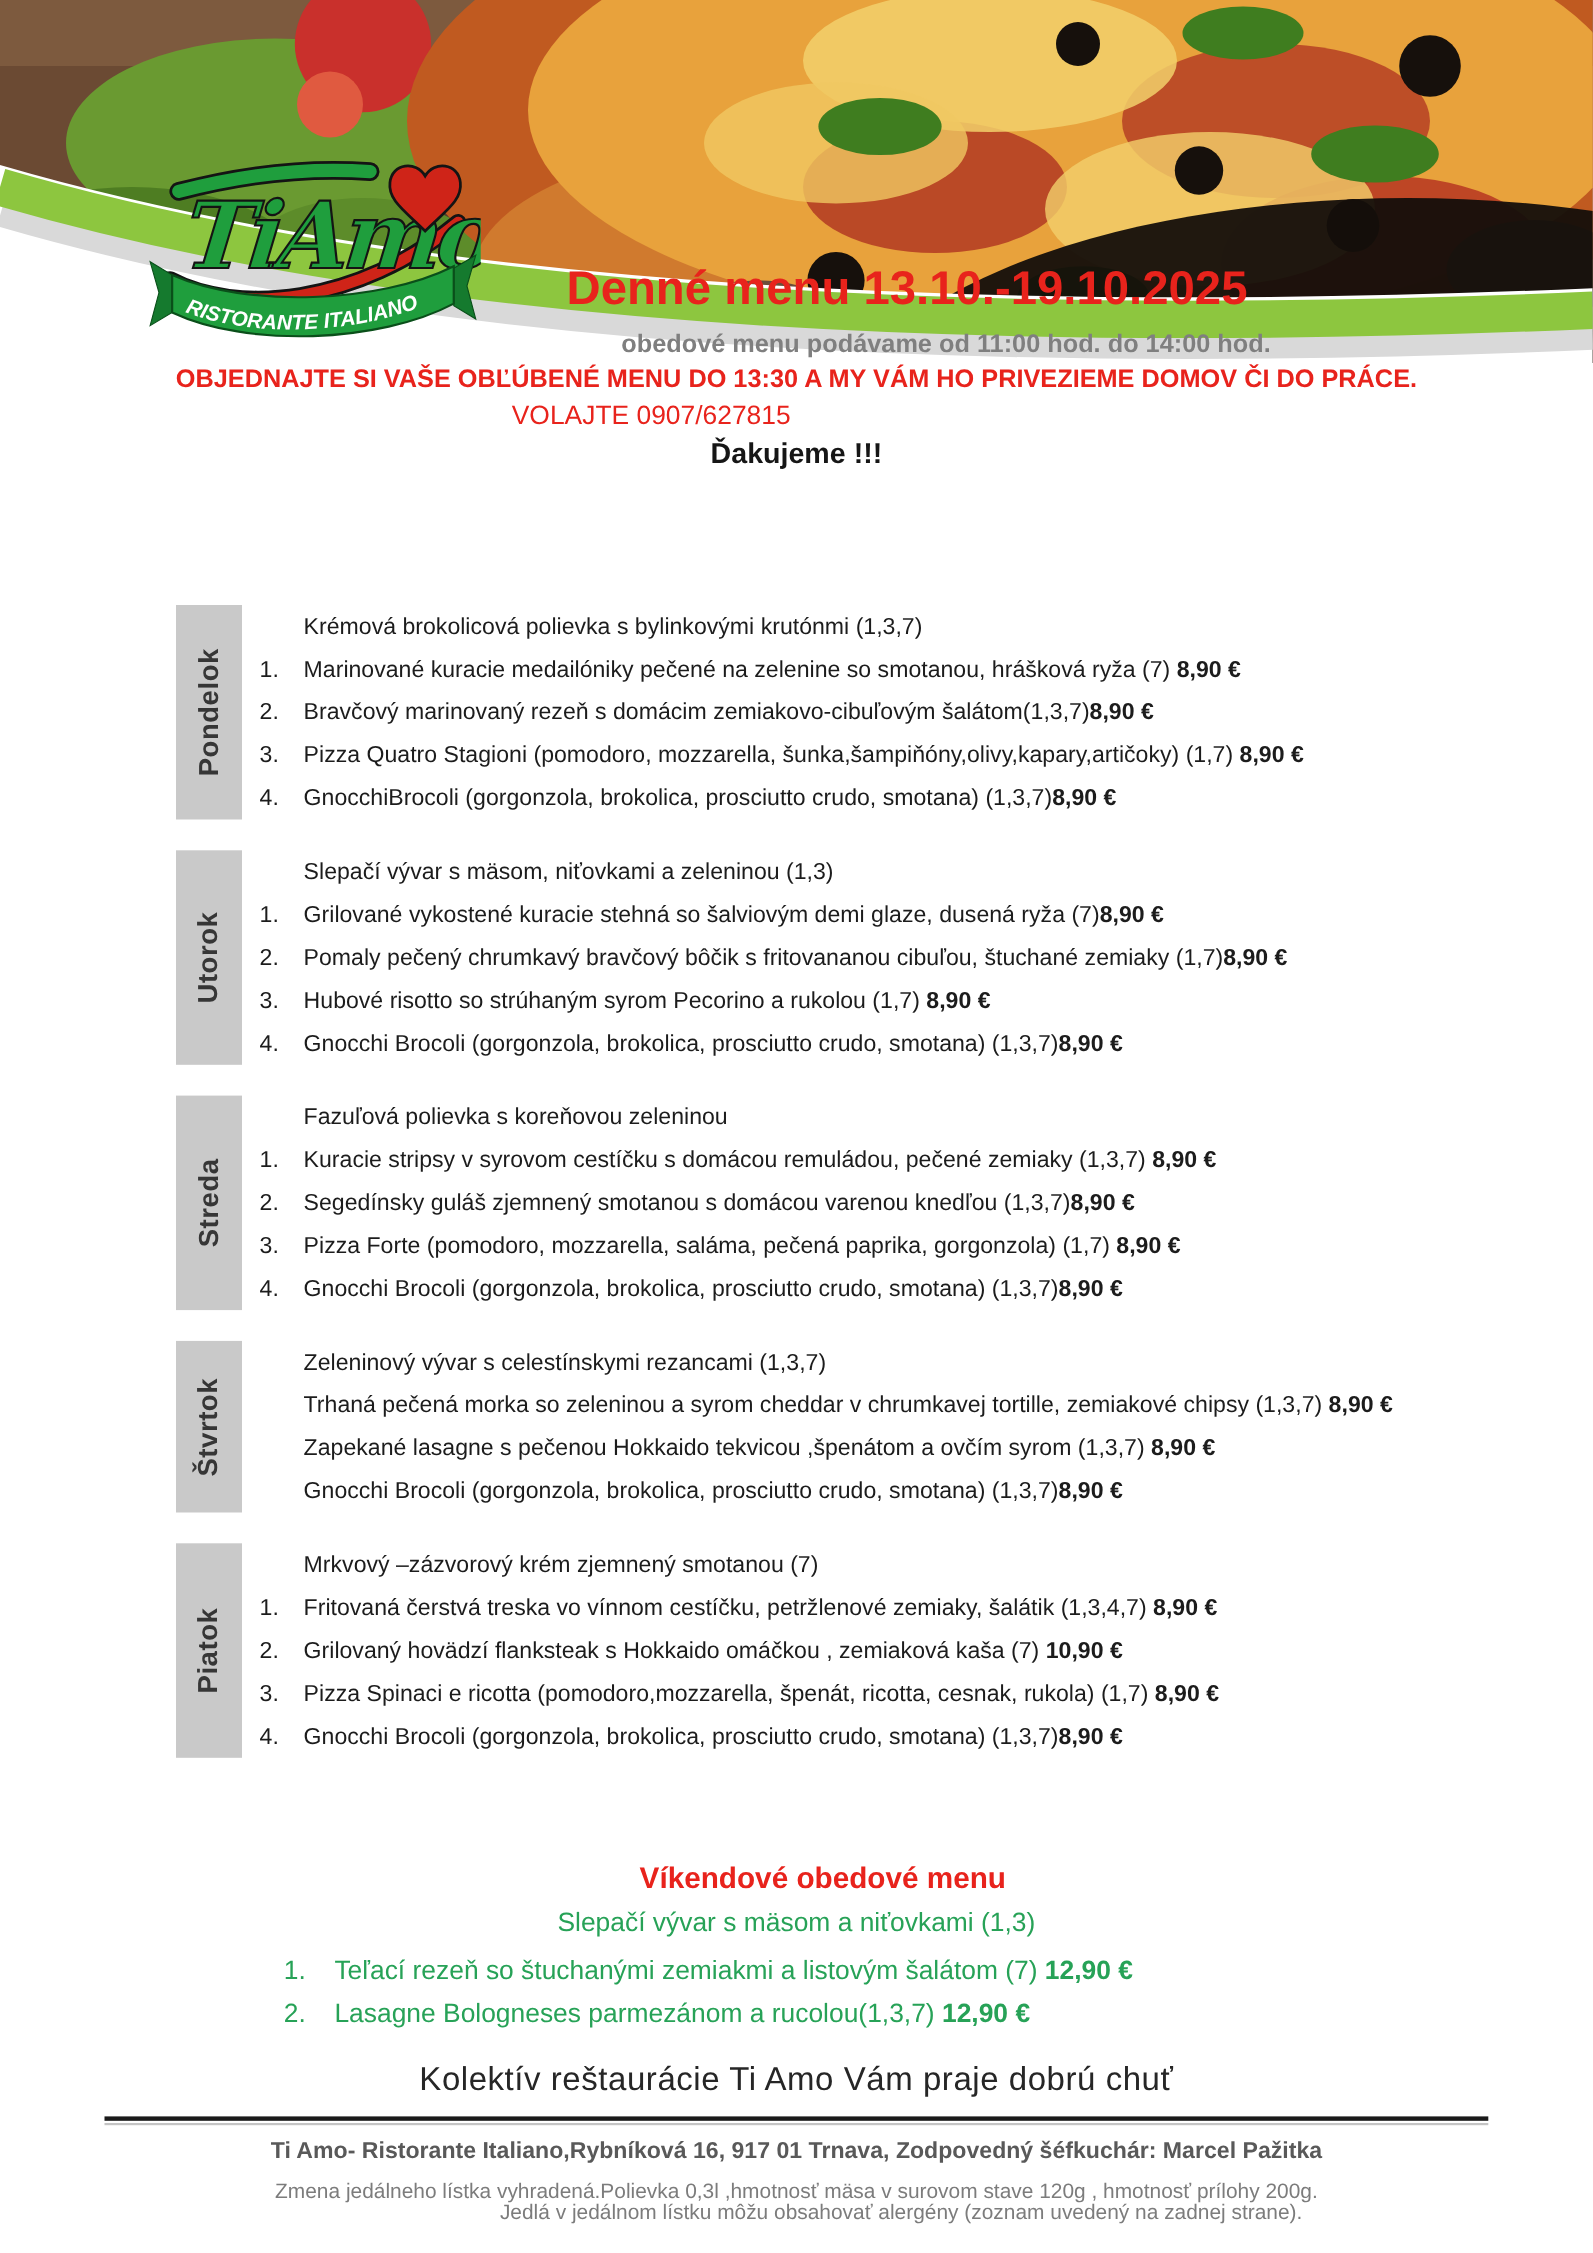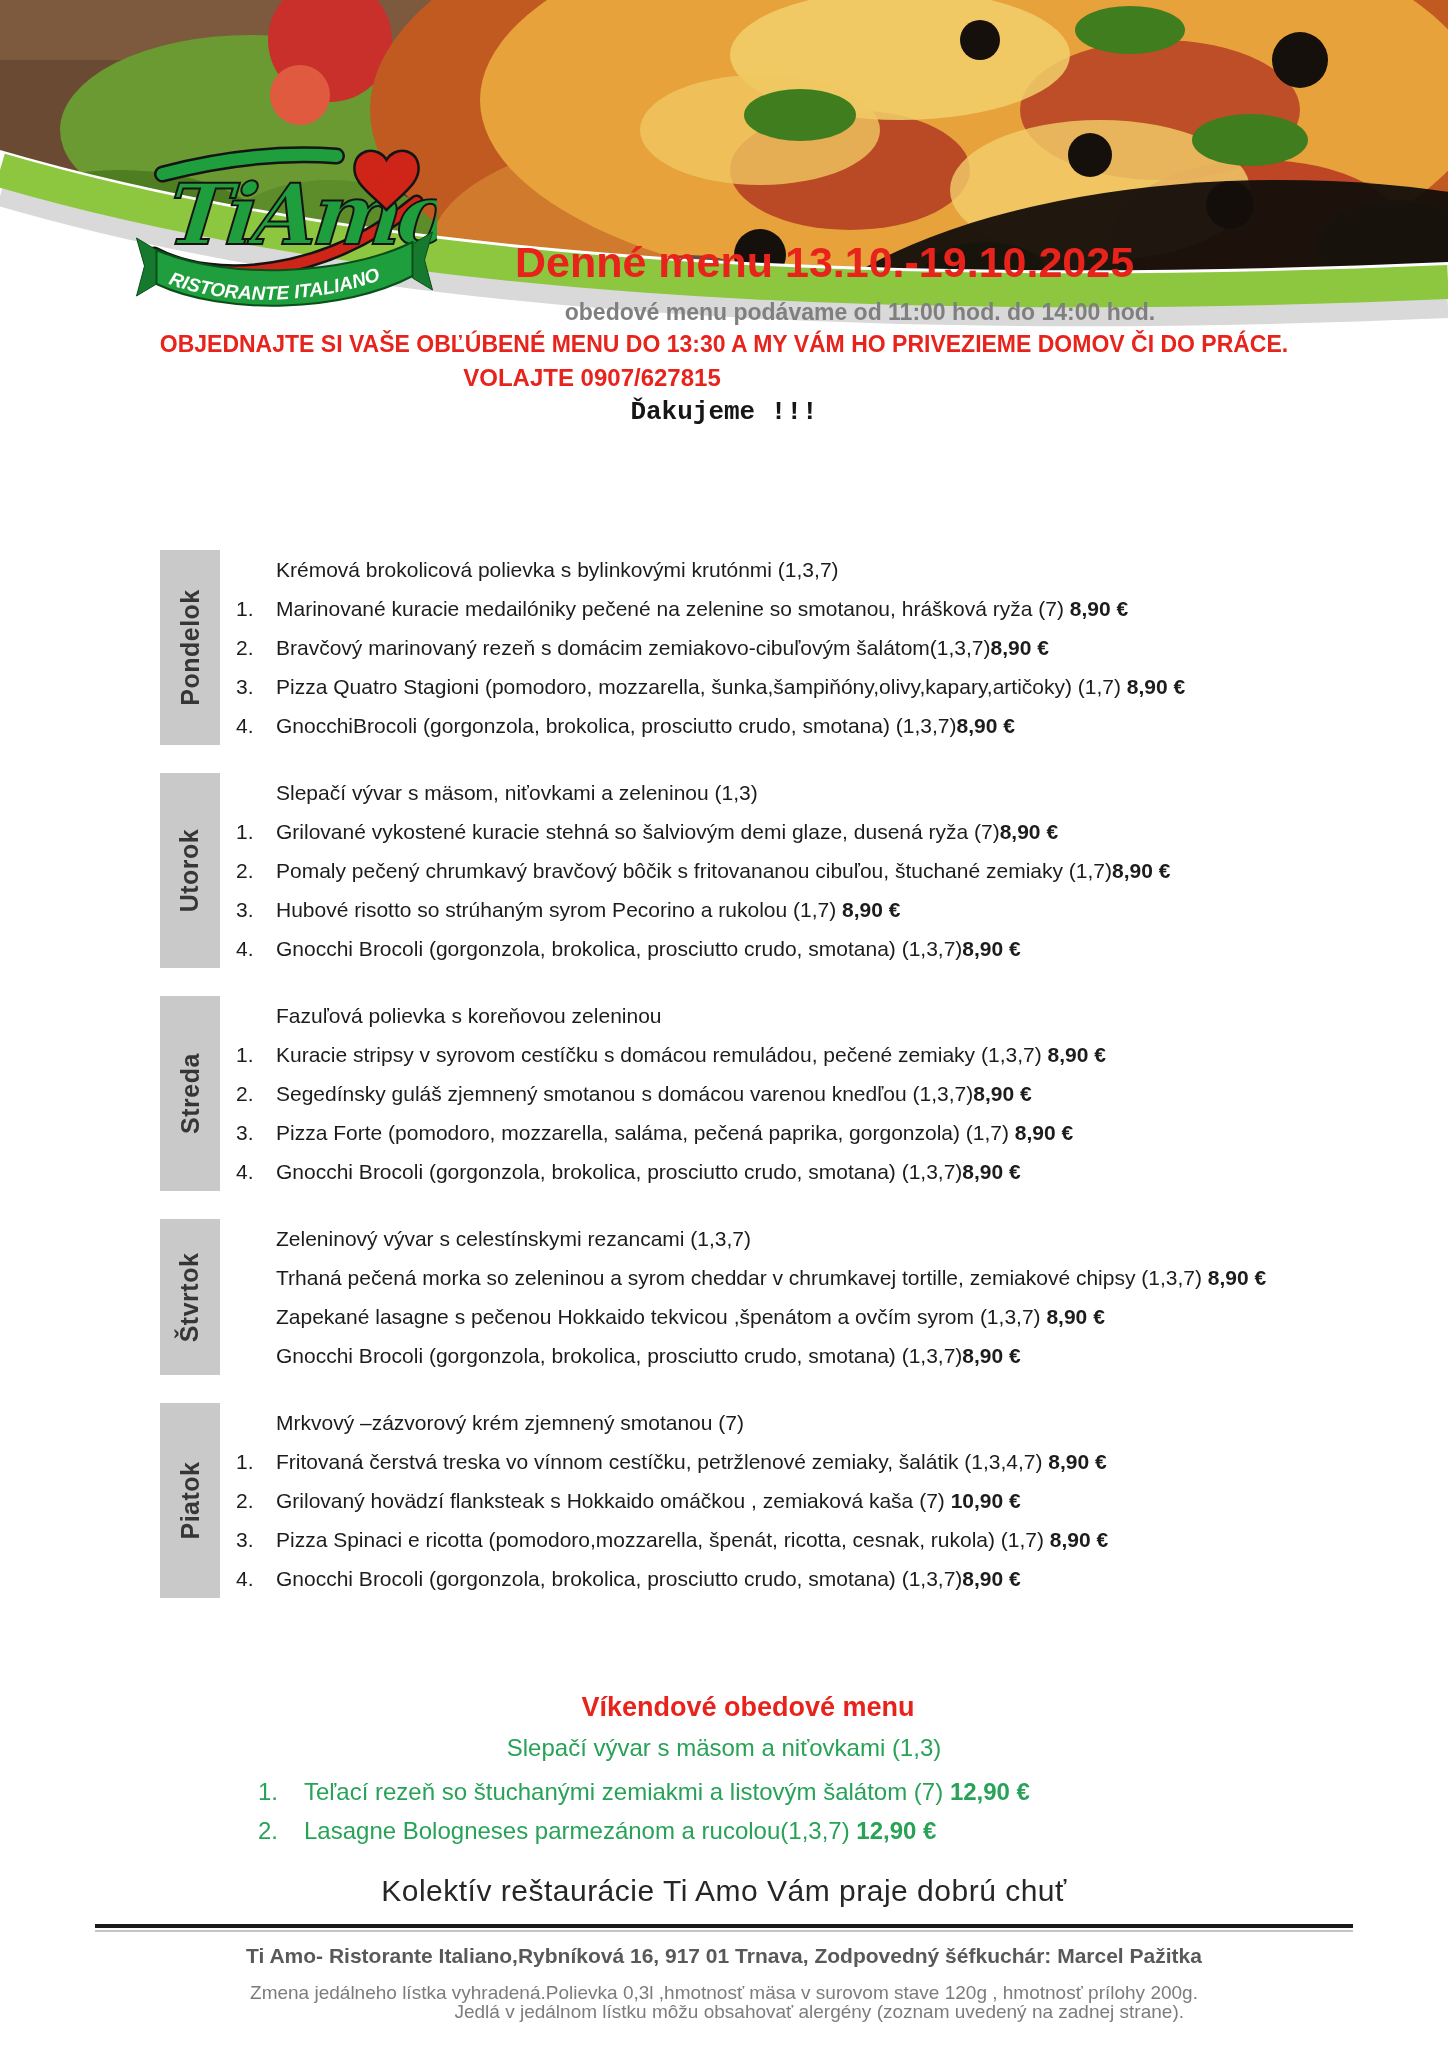--- a/index.html
+++ b/index.html
@@ -13,23 +13,23 @@
   .logo{position:absolute;left:132px;top:126px;width:305px;height:190px;}
 
   
   .title{position:absolute;left:515px;top:238px;width:780px;
          font-size:43px;font-weight:bold;color:var(--accent-red,#e8231c);white-space:nowrap;}
   .subtitle{position:absolute;left:520px;top:299px;width:680px;text-align:center;
             font-size:23px;font-weight:bold;color:#7f7f7f;}
   .cta{position:absolute;left:0;top:331px;width:1448px;text-align:center;
        font-size:23px;font-weight:bold;color:var(--accent-red,#e8231c);}
   .phone{position:absolute;left:0;top:364px;width:1184px;text-align:center;
-         font-size:24px;font-weight:bold;color:var(--accent-red,#e8231c);}
+         font-size:24px;font-weight:normal;color:var(--accent-red,#e8231c);}
   .thanks{position:absolute;left:0;top:397px;width:1448px;text-align:center;
-          font-size:26px;font-weight:bold;color:#161616;font-family:Liberation Mono, monospace;}
+          font-size:26px;font-weight:bold;color:#161616;}
 
   
   .days{position:absolute;left:160px;top:550px;width:1160px;}
   .day-section{display:flex;gap:16px;margin-bottom:28px;}
   .day-label-box{width:60px;flex:none;background:var(--daybox-gray,#c9c9c9);
                  display:flex;align-items:center;justify-content:center;}
   .day-label-box span{transform:rotate(-90deg);white-space:nowrap;
                       font-size:25px;font-weight:bold;color:#363636;letter-spacing:.5px;}
   .day-content{flex:1;font-size:21px;line-height:39px;color:#1c1c1c;}
   .soup-row{margin-left:40px;}

